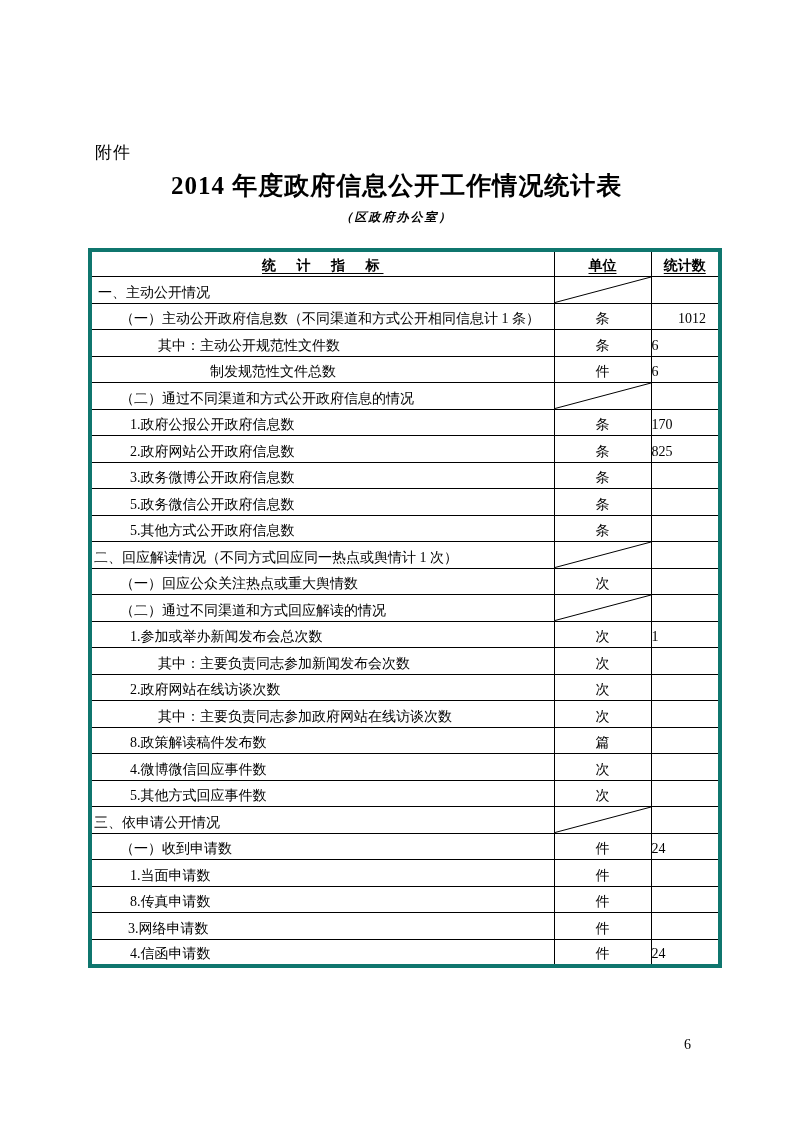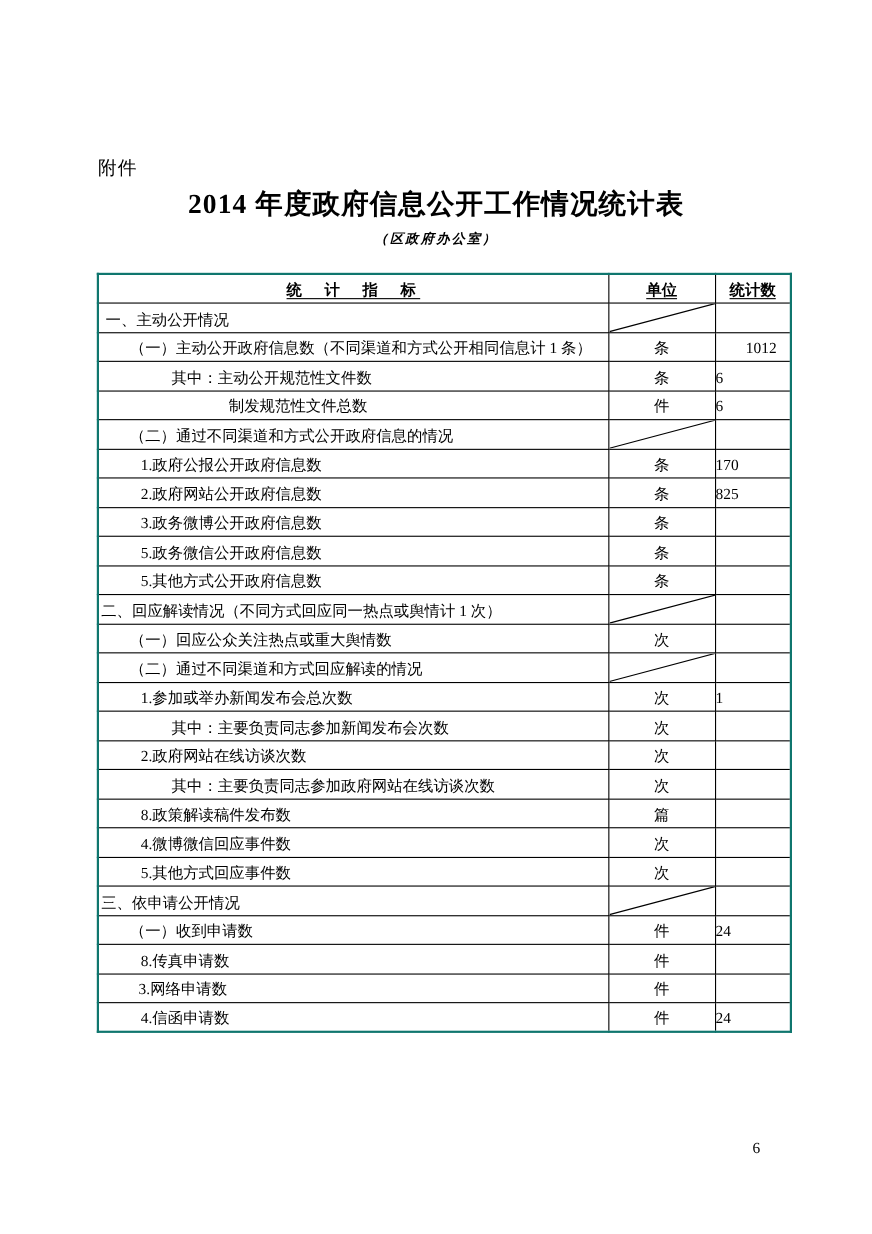--- a/index.html
+++ b/index.html
@@ -5,38 +5,38 @@
   html, body { margin: 0; padding: 0; }
   body {
     width: 793px; height: 1122px;
     background: #ffffff;
     color: #000000;
     font-family: "Liberation Serif", "DejaVu Serif", serif;
     position: relative;
     overflow: hidden;
   }
   .attachment {
-    position: absolute; left: 89px; top: 141px;
+    position: absolute; left: 95px; top: 141px;
     font-size: 17px; letter-spacing: 1px;
   }
   .doc-title {
     position: absolute; left: 0; top: 169px; width: 100%;
     text-align: center; font-size: 25px; font-weight: bold;
     letter-spacing: 1px; white-space: nowrap;
   }
   .doc-subtitle {
     position: absolute; left: 0; top: 209px; width: 100%;
     text-align: center; font-size: 12px; font-weight: bold; font-style: italic;
     letter-spacing: 2px;
   }
   table.stats {
     position: absolute; left: 88px; top: 248px;
     width: 630px;
     border-collapse: collapse; table-layout: fixed;
-    border: 2px solid #0f766e;
+    border: 4px solid #0f766e;
     font-family: Liberation Serif, serif;
   }
   table.stats col.col-ind   { width: 464px; }
   table.stats col.col-unit  { width: 97px; }
   table.stats col.col-count { width: 69px; }
   table.stats th, table.stats td {
     border: 1px solid #000;
     vertical-align: bottom;
     font-size: 14px; line-height: 17px;
     padding: 0 0 2px 0;
@@ -210,20 +210,25 @@
           </svg>
         </td>
         <td class="c-count"></td>
       </tr>
       <tr>
         <td class="c-ind" style="padding-left: 28px;">（一）收到申请数</td>
         <td class="c-unit">件</td>
         <td class="c-count">24</td>
       </tr>
       <tr>
+        <td class="c-ind" style="padding-left: 38px;">1.当面申请数</td>
+        <td class="c-unit">件</td>
+        <td class="c-count"></td>
+      </tr>
+      <tr>
         <td class="c-ind" style="padding-left: 38px;">8.传真申请数</td>
         <td class="c-unit">件</td>
         <td class="c-count"></td>
       </tr>
       <tr>
         <td class="c-ind" style="padding-left: 36px;">3.网络申请数</td>
         <td class="c-unit">件</td>
         <td class="c-count"></td>
       </tr>
       <tr>

